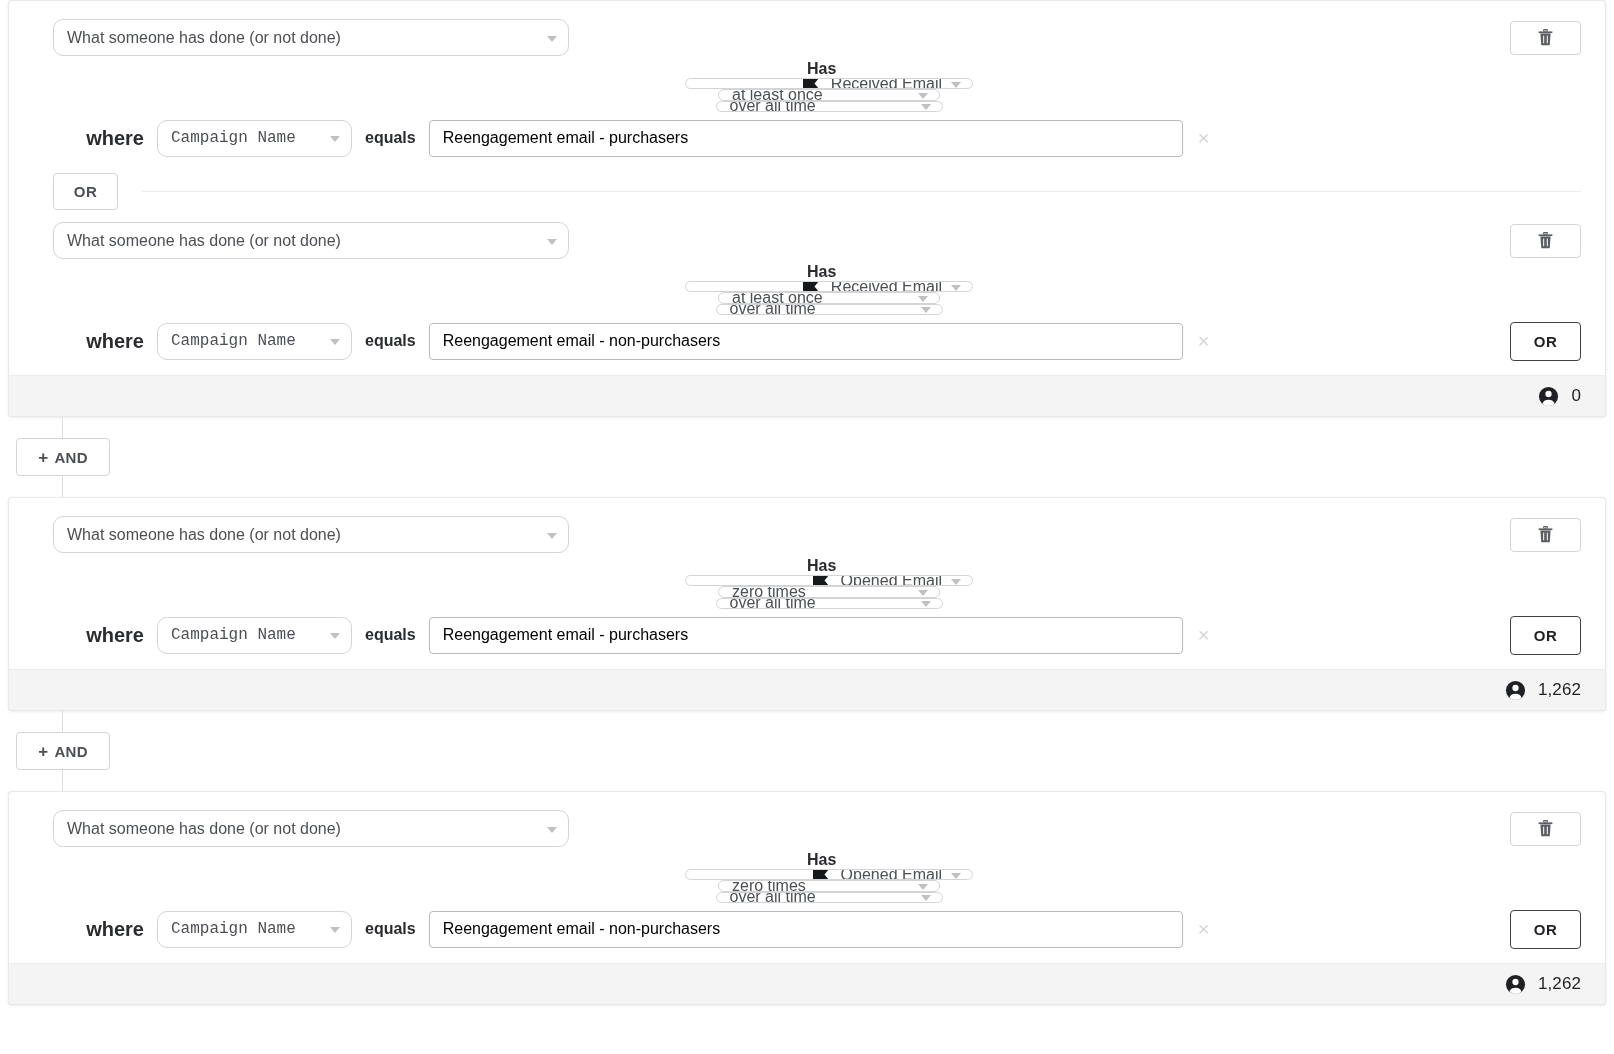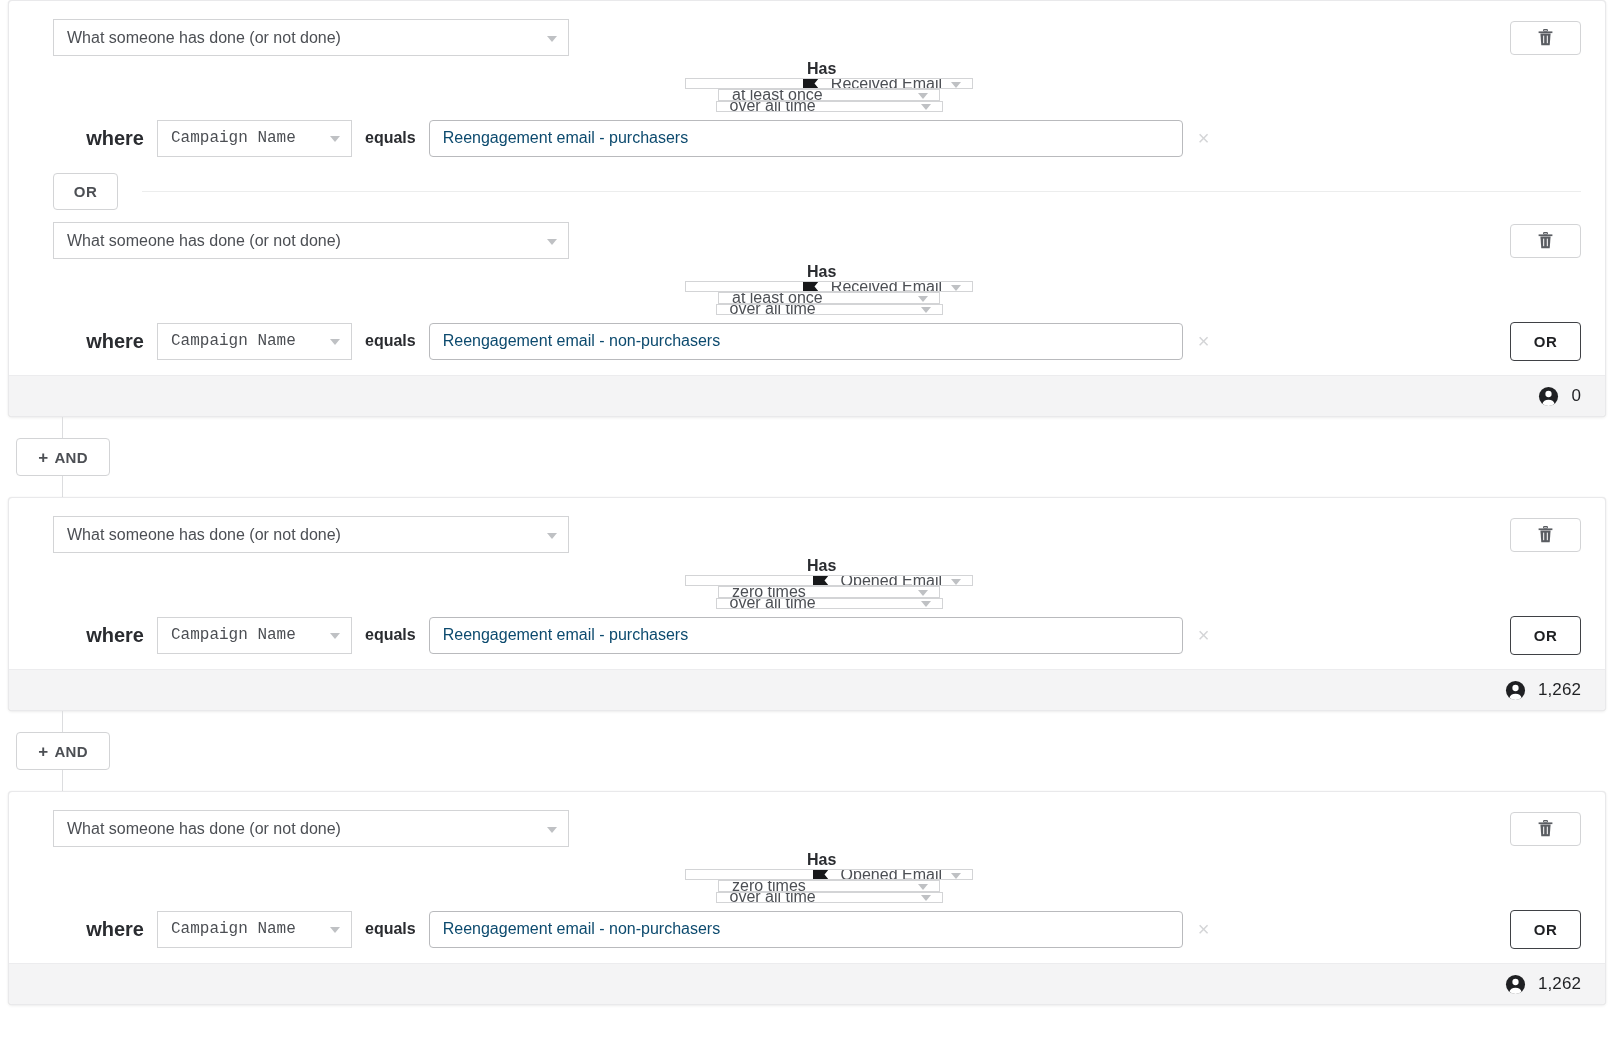--- a/index.html
+++ b/index.html
@@ -53,21 +53,21 @@
   .row-top   { padding: 0 0 0 44px; height: 45px; }
   .row-has   { padding: 0 0 0 44px; height: 52px; flex-direction: column; }
   .row-where { padding: 0 0 0 44px; height: 52px; }
   .row-or    { padding: 0 0 0 44px; height: 54px; }
 
   
   .select {
     position: relative;
     background: #fff;
     border: 1px solid #d3d4d6;
-    border-radius: 0;
+    border-radius: 10px;
     height: 37px;
     display: flex;
     align-items: center;
     padding: 0 30px 0 13px;
     font-size: 16px;
     color: #4c4f54;
     cursor: pointer;
     white-space: nowrap;
     overflow: hidden;
   }
@@ -115,21 +115,21 @@
   .text-input {
     background: #fff;
     border: 1px solid #b9babd;
     border-radius: 4px;
     height: 37px;
     width: 754px;
     display: flex;
     align-items: center;
     padding: 0 13px;
     font-size: 16px;
-    color: #0c4a6e;
+    color: #000000;
     white-space: nowrap;
     overflow: hidden;
   }
 
   .clear-x {
     width: 34px;
     height: 34px;
     display: flex;
     align-items: center;
     justify-content: center;

